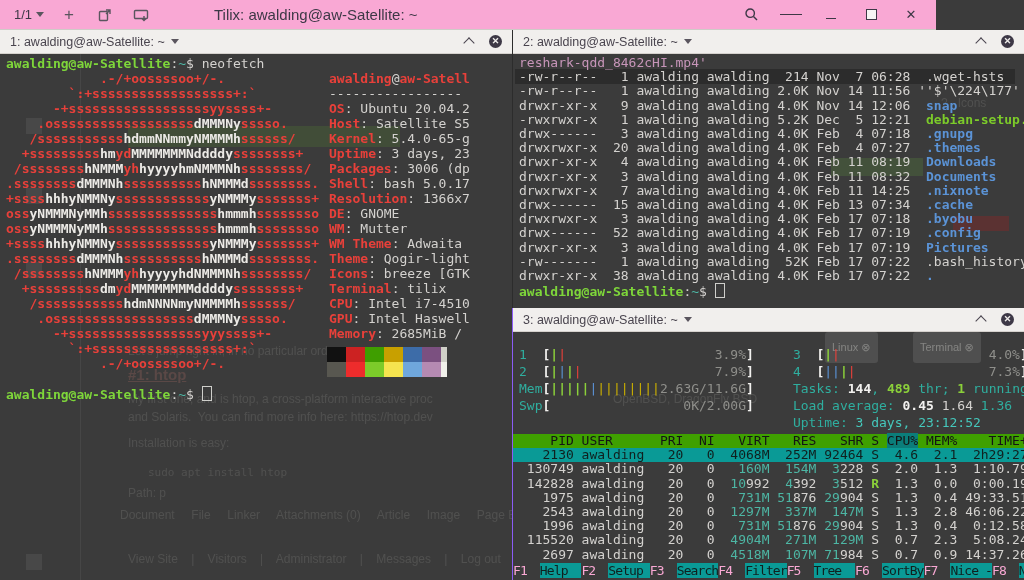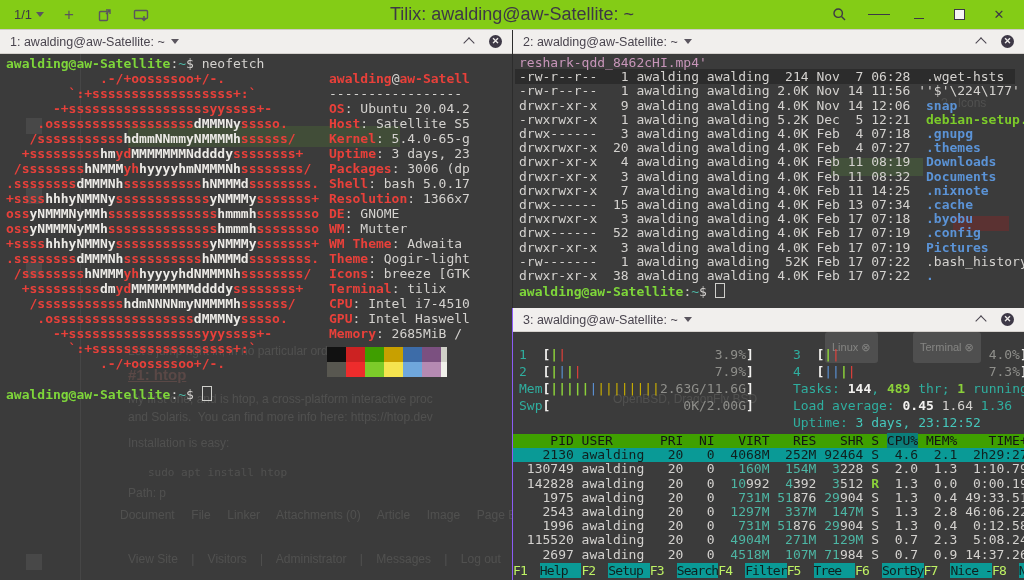--- a/index.html
+++ b/index.html
@@ -1,26 +1,26 @@
 <!DOCTYPE html>
 <html><head>
 <meta charset="utf-8">
 <style>
   html,body{margin:0;padding:0;background:#222;}
   #app{position:relative;width:1024px;height:580px;overflow:hidden;
        font-family:"Liberation Sans",sans-serif;background:#3b3b3b;}
   
-  .titlebar{position:absolute;top:0;left:0;width:1024px;height:30px;background:#84cc16;
+  .titlebar{position:absolute;top:0;left:0;width:936px;height:30px;background:#f9a8d4;
     border-bottom:1px solid #cfcbc7;display:flex;align-items:center;color:#3d3846;box-sizing:border-box;}
   .tb-left{display:flex;align-items:center;gap:14px;padding-left:14px;width:200px;}
   .tab-counter{display:flex;align-items:center;gap:4px;font-size:13px;color:#3d3846;cursor:default;}
   .caret-down{width:0;height:0;border-left:4px solid transparent;border-right:4px solid transparent;border-top:5px solid #5a555e;}
   .tb-btn{display:flex;align-items:center;justify-content:center;width:22px;height:22px;color:#5a555e;}
   .plus{font-size:17px;line-height:1;}
-  .tb-title{flex:1;text-align:center;font-size:18px;color:#3d3846;}
+  .tb-title{flex:1;font-size:15px;color:#3d3846;}
   .tb-right{display:flex;align-items:center;gap:18px;padding-right:14px;width:200px;justify-content:flex-end;}
   .winctl{font-size:13px;color:#3d3846;}
   .restore-box{width:9px;height:9px;border:1px solid #3d3846;background:#f6f5f4;position:relative;}
   .minimize-bar{width:10px;height:1.5px;background:#3d3846;margin-top:8px;}
   .menu-icon div{width:14px;height:1.6px;background:#3d3846;margin:2.6px 0;}
   
   .pane{position:absolute;background:#3b3b3b;overflow:hidden;}
   #pane1{top:30px;left:0;width:512px;height:550px;}
   #pane2{top:30px;left:512px;width:512px;height:278px;border-left:1px solid #2c2c2c;box-sizing:border-box;}
   #pane3{top:308px;left:512px;width:512px;height:272px;border-left:1px solid #8b5cf6;box-sizing:border-box;}
@@ -63,21 +63,21 @@
   .row.sel span{color:#10201f !important;font-weight:normal;}
   .cursor{display:inline-block;width:8px;height:13px;border:1px solid #cfcfcb;vertical-align:-2px;}
   
   #palette{position:absolute;top:317px;left:327px;z-index:2;}
   .prow{display:flex;height:15px;}
   .pblock{width:19px;height:15px;}
   .psliver{width:6px;height:15px;}
   
   #fbar{position:absolute;bottom:2px;left:0;right:0;height:15px;font-family:"DejaVu Sans Mono",monospace;
     font-size:13px;line-height:15px;white-space:pre;letter-spacing:-0.9px;z-index:2;}
-  .fk{color:#bef264;}
+  .fk{color:#f9a8d4;}
   .fl{color:#10201f;background:#0a9a96;margin-left:13px;}
   
   .ghost{position:absolute;inset:0;z-index:1;}
   .gtext{position:absolute;font-size:12px;color:rgba(195,193,188,0.16);white-space:pre;}
   .gtext.big{font-size:15px;font-weight:bold;color:rgba(200,120,110,0.22);text-decoration:underline;}
   .gtext.mono{font-family:"DejaVu Sans Mono",monospace;font-size:11px;}
   .gtext.tag{background:rgba(255,255,255,0.10);border-radius:3px;padding:9px 7px;color:rgba(230,228,224,0.35);font-size:11px;}
   .grect{position:absolute;}
 </style>
 </head>

